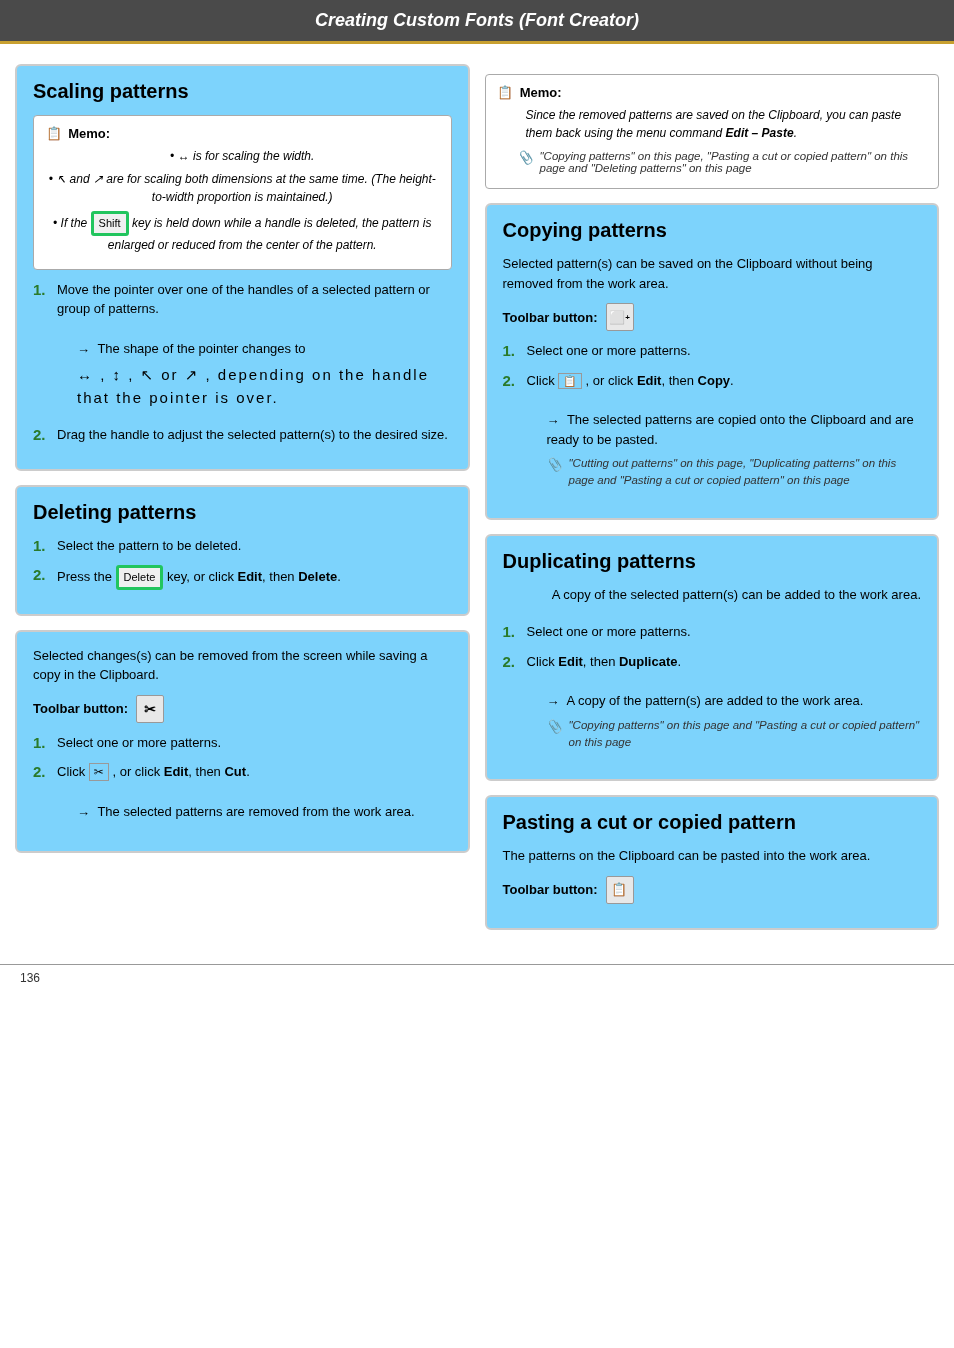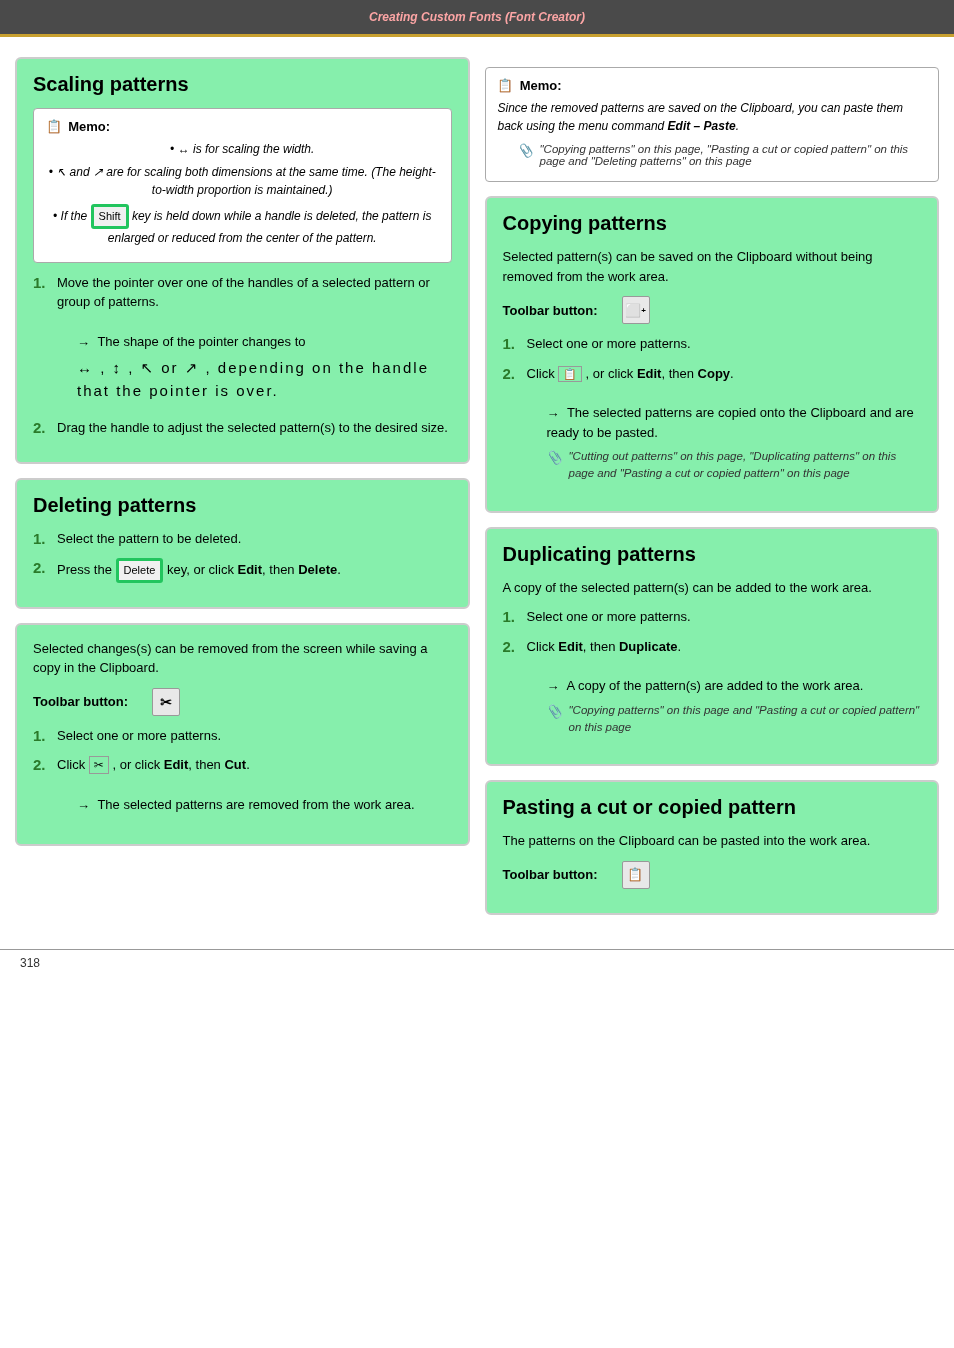--- a/index.html
+++ b/index.html
@@ -9,23 +9,23 @@
       background: #fff;
       color: #000;
       width: 954px;
       min-height: 1348px;
     }
 
     .page-header {
       background: #4a4a4a;
       text-align: center;
       padding: 10px 0;
-      color: #fca5a5;
+      color: #ffffff;
       font-style: italic;
-      font-size: 12px;
+      font-size: 18px;
       font-weight: bold;
     }
 
     .header-underline {
       height: 3px;
       background: #c8a030;
       margin-bottom: 10px;
     }
 
     .main-content {
@@ -42,21 +42,21 @@
     .right-column {
       flex: 1;
       min-width: 0;
     }
 
     .section {
       border: 2px solid #ccc;
       border-radius: 6px;
       padding: 14px 16px;
       margin-bottom: 14px;
-      background: #86efac;
+      background: #7dd3fc;
     }
 
     .section-title {
       font-size: 20px;
       font-weight: bold;
       margin-bottom: 12px;
     }
 
     .step {
       display: flex;
@@ -129,21 +129,21 @@
 
     .ref-icon {
       font-size: 13px;
       min-width: 16px;
     }
 
     .toolbar-label {
       font-weight: bold;
       display: flex;
       align-items: center;
-      gap: 24px;
+      gap: 8px;
       margin-bottom: 10px;
       font-size: 13px;
       text-align: center;
     }
 
     .toolbar-icon {
       width: 28px;
       height: 28px;
       border: 1px solid #999;
       background: #e8e8e8;
@@ -283,21 +283,21 @@
 
   </div>
 
   <div class="right-column">
 
     <div class="memo-box" style="margin-bottom: 14px;">
       <div class="memo-title">
         <span>📋</span>
         <span>Memo:</span>
       </div>
-      <p style="font-style:italic; font-size:12px; margin-bottom:8px; line-height:1.5;">
+      <p style="font-style:italic; font-size:12px; margin-bottom:8px; line-height:1.5;margin-left:28px;">
         Since the removed patterns are saved on the Clipboard, you can paste them back using the menu command <strong>Edit – Paste</strong>.
       </p>
       <div class="ref-note">
         <span class="ref-icon">📎</span>
         <span>"Copying patterns" on this page, "Pasting a cut or copied pattern" on this page and "Deleting patterns" on this page</span>
       </div>
     </div>
 
     <div class="section">
       <div class="section-title">Copying patterns</div>
@@ -328,21 +328,21 @@
             <span class="ref-icon">📎</span>
             <span>"Cutting out patterns" on this page, "Duplicating patterns" on this page and "Pasting a cut or copied pattern" on this page</span>
           </div>
         </div>
       </div>
     </div>
 
     <div class="section">
       <div class="section-title">Duplicating patterns</div>
 
-      <p style="margin-bottom: 10px; line-height:1.5;">
+      <p style="margin-bottom: 18px; line-height:1.5;text-align:right;">
         A copy of the selected pattern(s) can be added to the work area.
       </p>
 
       <div class="step">
         <div class="step-number">1.</div>
         <div class="step-text">Select one or more patterns.</div>
       </div>
 
       <div class="step">
         <div class="step-number">2.</div>
@@ -371,14 +371,14 @@
         <span>Toolbar button:</span>
         <div class="toolbar-icon" style="font-size:13px;">📋</div>
       </div>
     </div>
 
   </div>
 
 </div>
 
 <div class="page-footer">
-  <span class="page-number">318</span>
+  <span class="page-number">136</span>
 </div>
 
 </body></html>

